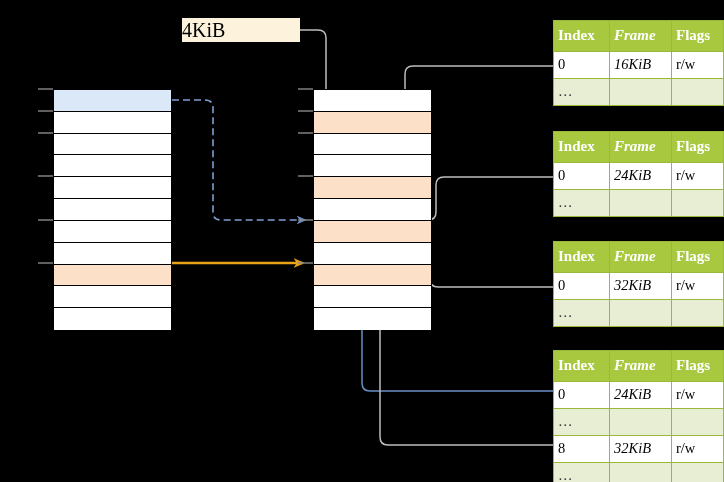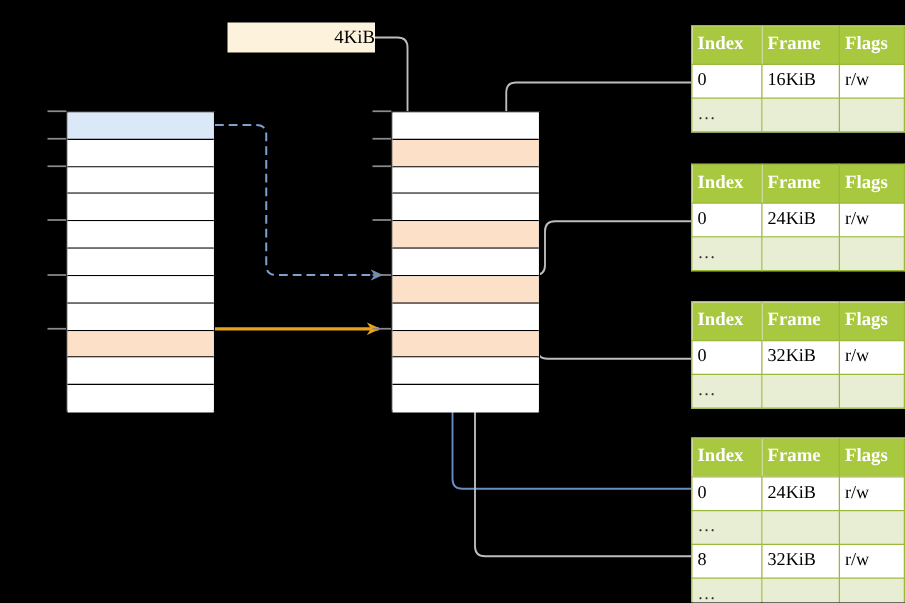--- a/index.html
+++ b/index.html
@@ -7,34 +7,34 @@
         font-family:"Liberation Serif","DejaVu Serif",serif;}
   .svg-layer{position:absolute;left:0;top:0;width:724px;height:482px;pointer-events:none;}
 
   
   .memcol{position:absolute;border:1.6px solid #000;box-sizing:border-box;background:#fff;}
   .memrow{box-sizing:border-box;border-bottom:1.6px solid #000;background:#fff;width:100%;}
   .memrow:last-child{border-bottom:none;}
 
   
   .sizebox{position:absolute;box-sizing:border-box;background:#fdf3dc;
-           color:#000;font-size:15px;text-align:right;line-height:24px;}
+           color:#000;font-size:20px;text-align:left;line-height:24px;}
 
   
   .ptable{position:absolute;border-collapse:collapse;table-layout:fixed;
           border:1.4px solid #9ab83a;background:#fff;}
   .ptable th,.ptable td{border:1.1px solid #9ab83a;padding:1px 4px;
           font-size:14.5px;line-height:1.45;text-align:left;
           white-space:nowrap;overflow:hidden;height:27px;box-sizing:border-box;}
   .ptable th{background:#a8c93f;color:#fff;font-weight:bold;font-size:15px;height:31px;}
   .ptable td.dots{background:#e8eed4;color:#333;letter-spacing:1.5px;}
   .ptable tr.plain td{background:#fff;color:#000;}
   .ptable td.hl{background:#fbf5a8;}
   .col-index{width:56px;}
-  .col-frame{width:62px;}
+  .col-frame{width:62px;font-style:italic;}
   .col-flags{width:52px;margin-left:36px;}
 </style>
 </head>
 <body>
 
 <div id="root">
 
   <svg class="svg-layer" viewBox="0 0 724 482" width="724" height="482">
     <defs>
       <marker id="mk-gray" markerWidth="9" markerHeight="9" refX="7" refY="4.5" orient="auto" markerUnits="userSpaceOnUse">

